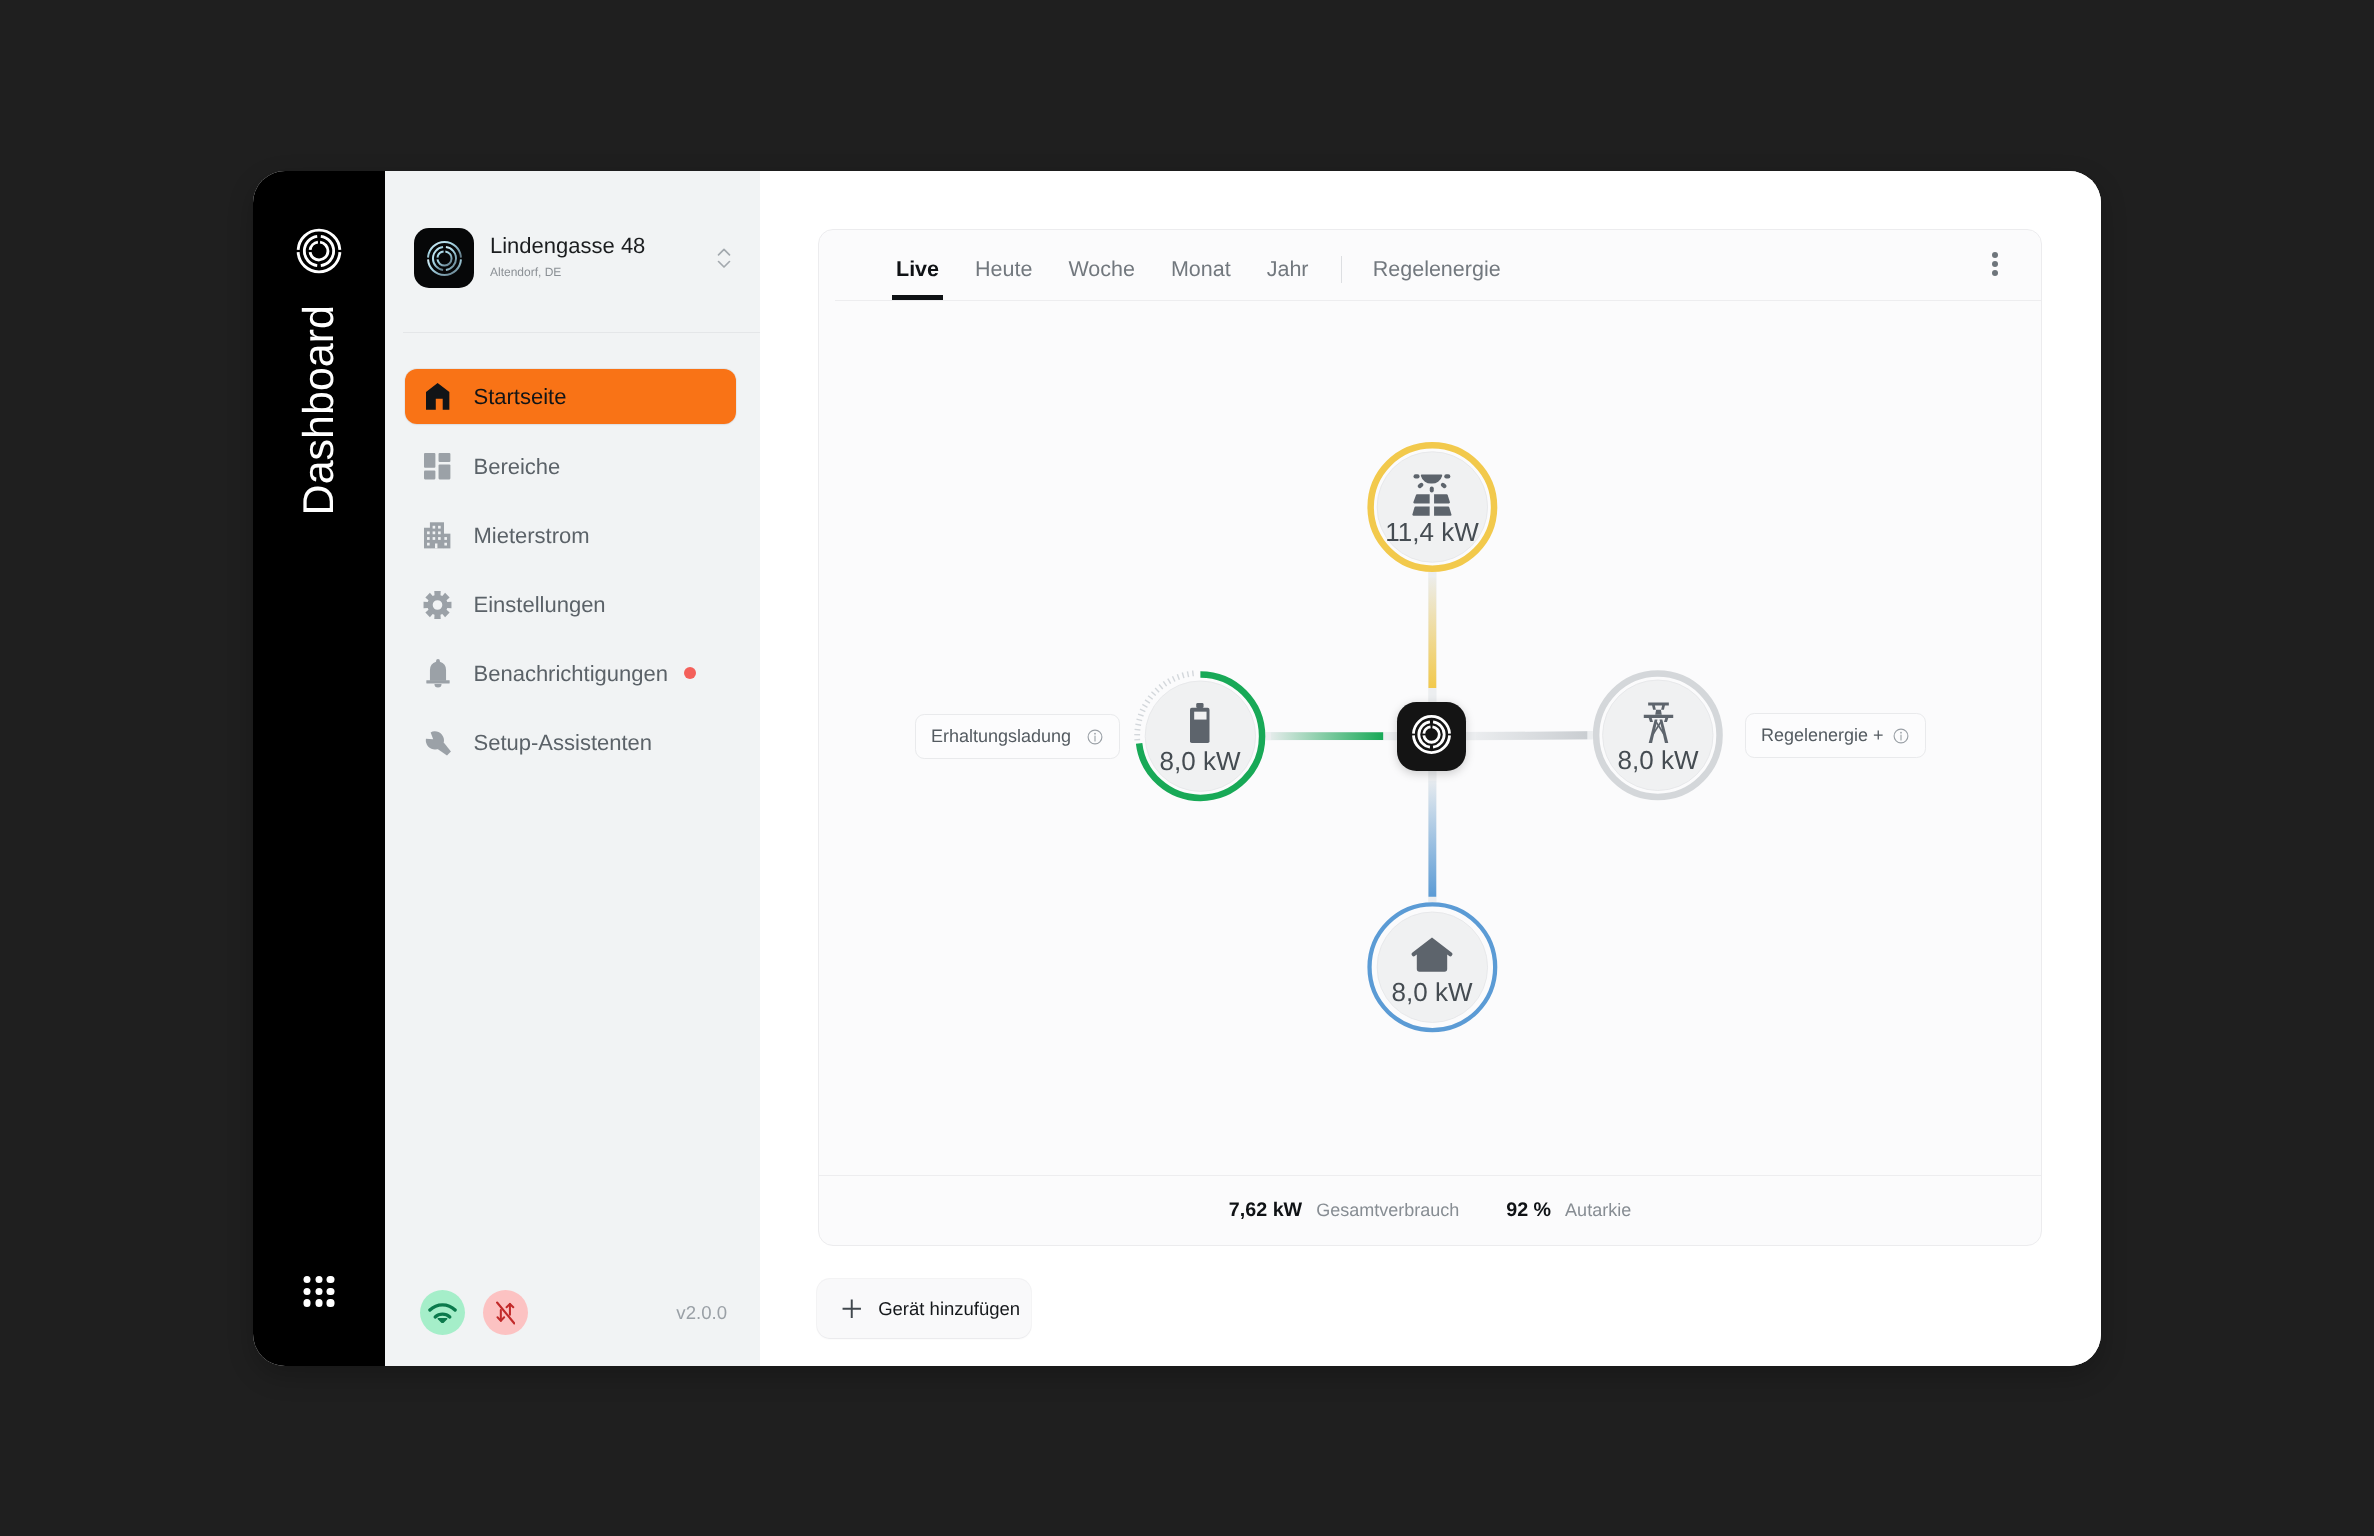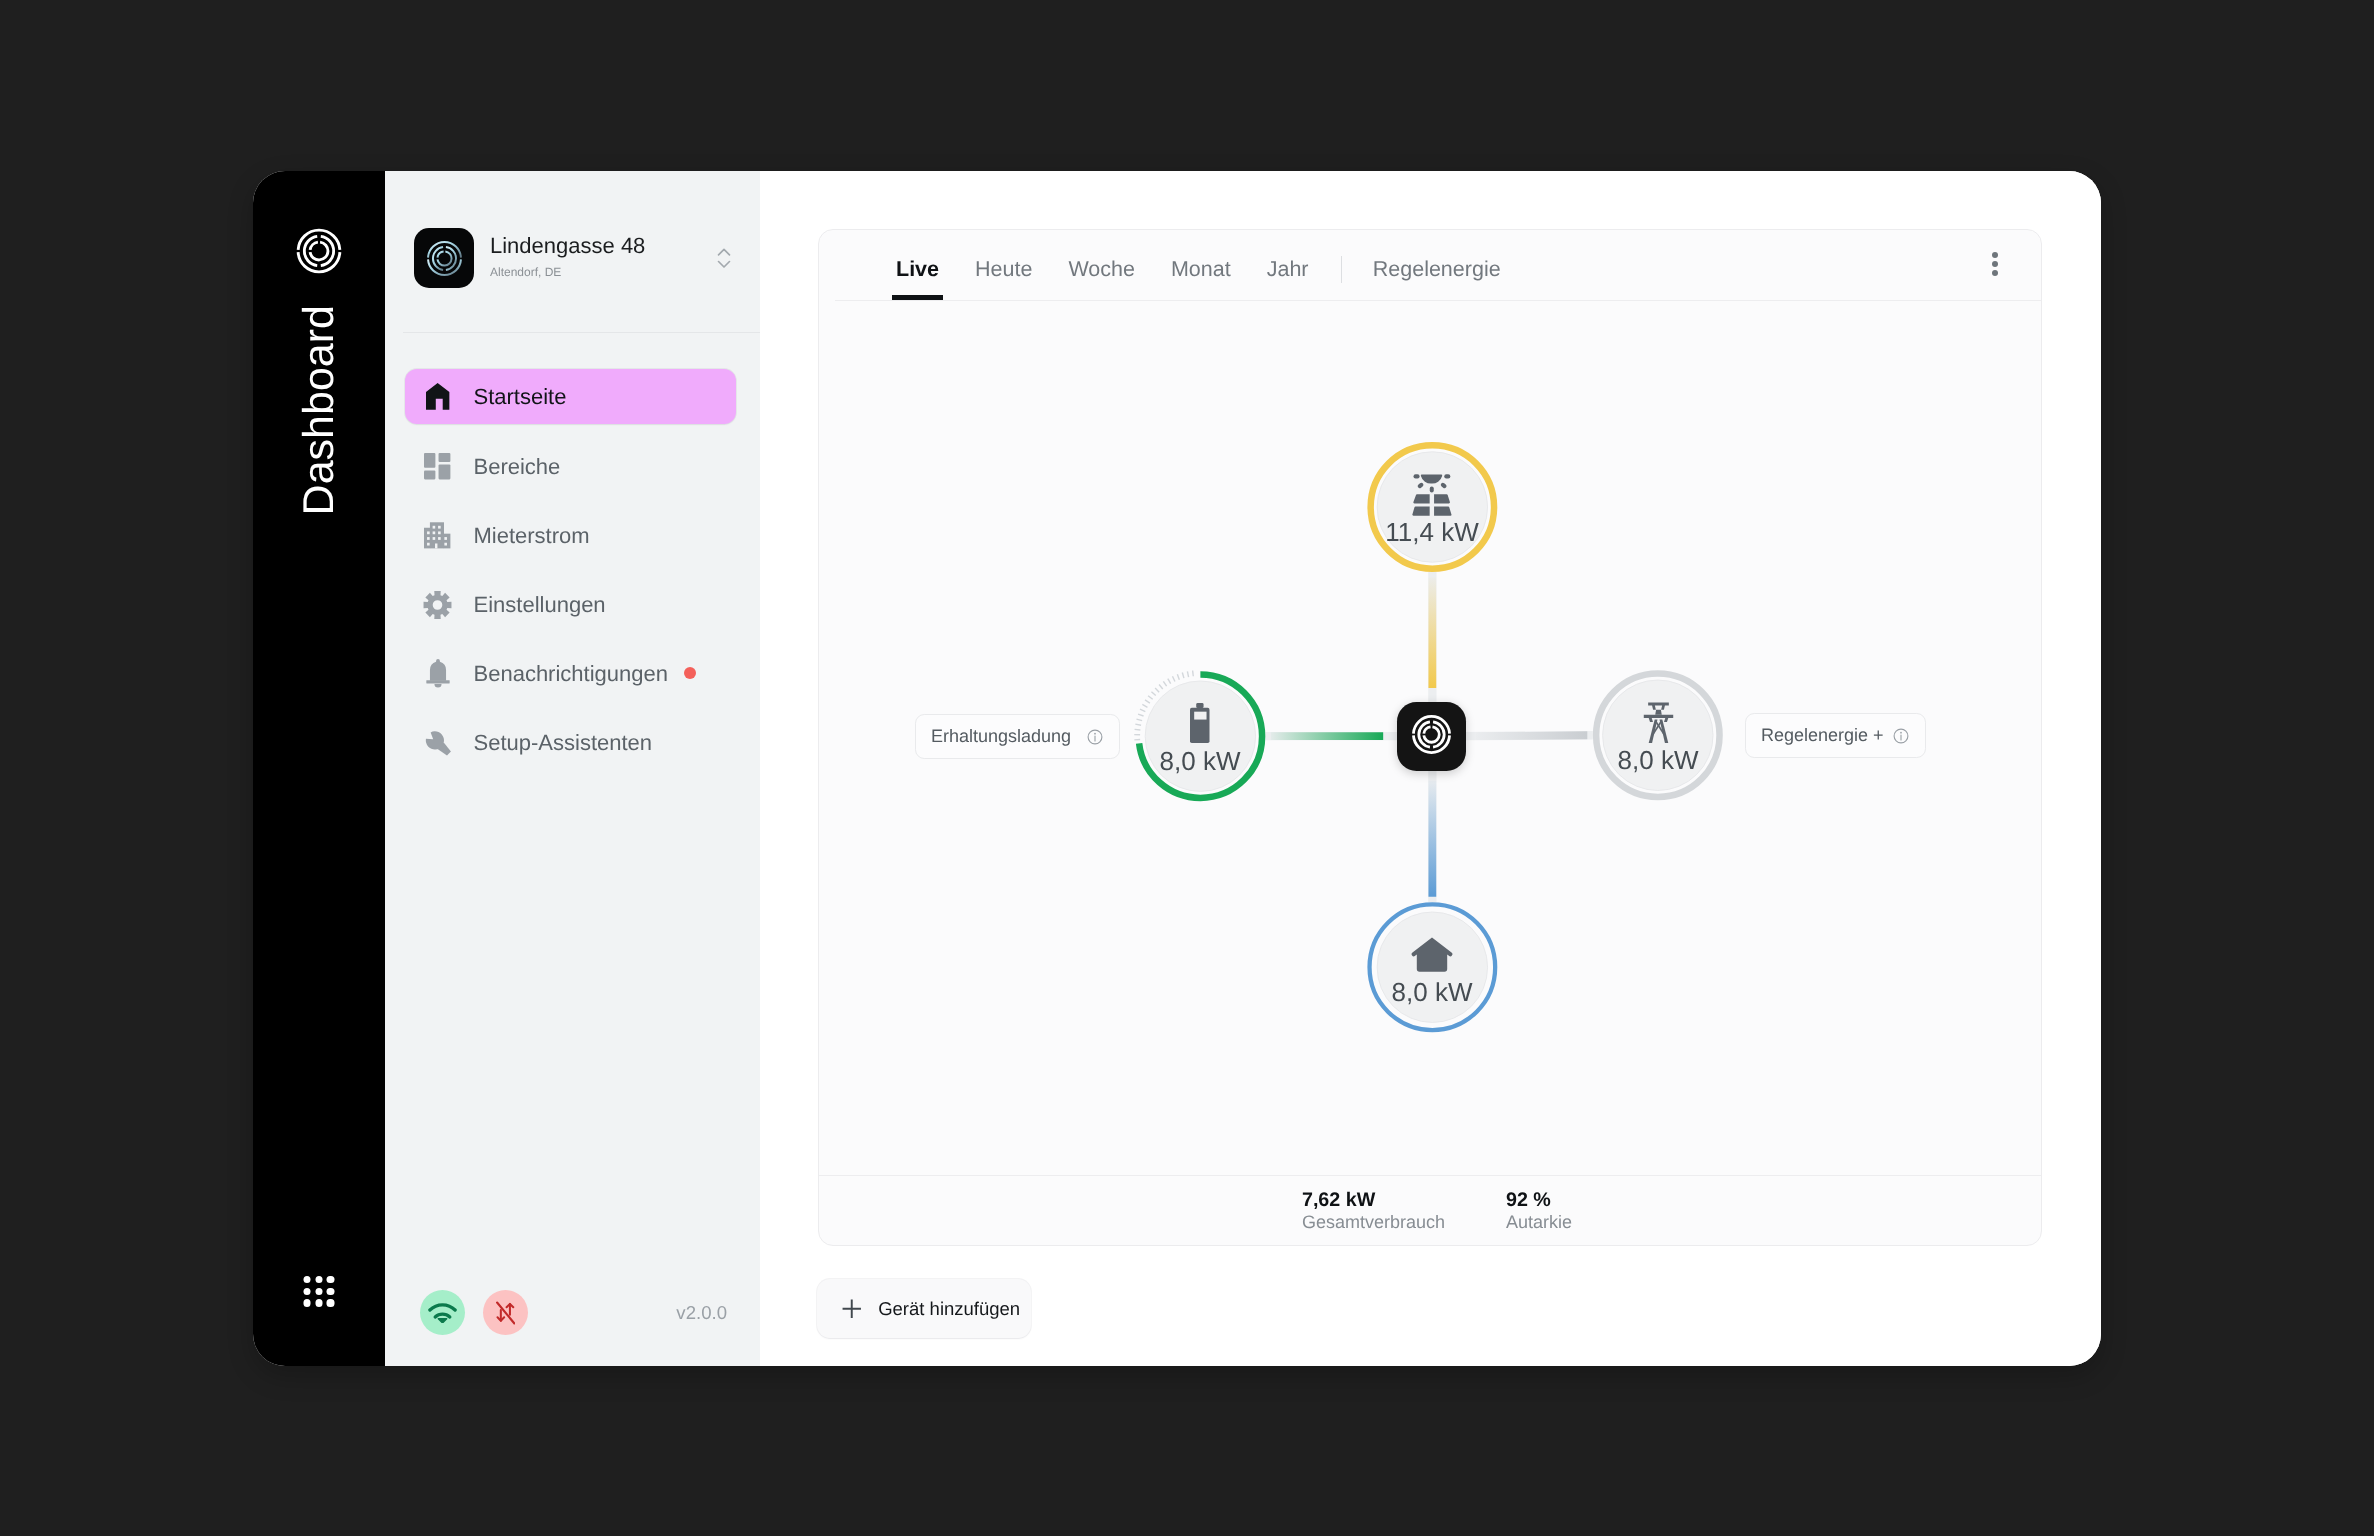--- a/index.html
+++ b/index.html
@@ -34,21 +34,21 @@
              letter-spacing:0;white-space:nowrap;}
   .site-sub{font-size:12px;color:#8b9095;line-height:24px;white-space:nowrap;}
   .site-chev{width:20.4px;flex:0 0 20.4px;display:flex;align-items:center;
              justify-content:center;color:#a3a9ae;margin-right:5.6px;}
 
   .divider{position:absolute;left:17.6px;right:0;top:161px;height:0.9px;background:#e4e6e8;}
 
   .nav{position:absolute;left:0;right:0;top:0;}
   .nav-item{position:absolute;left:19.5px;width:331px;height:55px;border-radius:12px;
             box-sizing:border-box;}
-  .nav-item.active{background:#f0abfc;box-shadow:0 0.9px 1.9px rgba(16,24,40,.05),
+  .nav-item.active{background:#f97316;box-shadow:0 0.9px 1.9px rgba(16,24,40,.05),
                    0 0 0 0.9px rgba(16,24,40,.045);}
   .nav-ico{position:absolute;left:18.6px;top:13px;width:29px;height:29px;display:flex;
            align-items:center;justify-content:center;color:#9ba1a7;}
   .nav-item.active .nav-ico{color:#111417;}
   .nav-label{position:absolute;left:69px;top:0;height:55px;line-height:55px;
              font-size:22px;color:#5b6268;letter-spacing:0;white-space:nowrap;}
   .nav-item.active .nav-label{color:#111417;}
   .nav-dot{position:absolute;left:279px;top:21.3px;width:12px;height:12px;border-radius:50%;
            background:#f4605a;}
 
@@ -74,21 +74,21 @@
                  background:#0f1215;}
   .tabsep{width:0.9px;height:27px;background:#dddfe2;margin:0 31px 16.7px -3.7px;}
   .kebab{position:absolute;right:43px;top:22px;width:6.3px;height:24px;display:flex;
          flex-direction:column;align-items:center;justify-content:space-between;}
   .kebab i{width:6.3px;height:6.3px;border-radius:50%;background:#6e757b;display:block;}
 
   .flow{position:absolute;left:0;right:0;top:71px;bottom:70px;}
   .flowsvg{position:absolute;left:0;top:0;}
   .foot{position:absolute;left:0;right:0;bottom:0;height:70px;border-top:0.9px solid #ededef;
         display:flex;align-items:center;justify-content:center;gap:0;box-sizing:border-box;}
-  .stat{display:flex;align-items:baseline;flex-direction:column;}
+  .stat{display:flex;align-items:baseline;}
   .stat b{font-size:19.7px;color:#0f1215;font-weight:700;letter-spacing:0;}
   .stat span{font-size:18px;color:#878d93;letter-spacing:0;margin-left:14px;}
   .stat+.stat{margin-left:47px;}
 
   .addbtn{position:absolute;left:57px;top:1108px;width:214px;height:59px;display:flex;
           align-items:center;padding:0 0 0 25px;border-radius:13px;background:#f9f9fa;
           box-sizing:border-box;
           box-shadow:0 0.9px 1.9px rgba(16,24,40,.06),0 0 0 0.9px rgba(16,24,40,.04);}
   .addbtn .lbl{font-size:18.5px;color:#15181b;letter-spacing:0;white-space:nowrap;
                margin-left:16.7px;}

